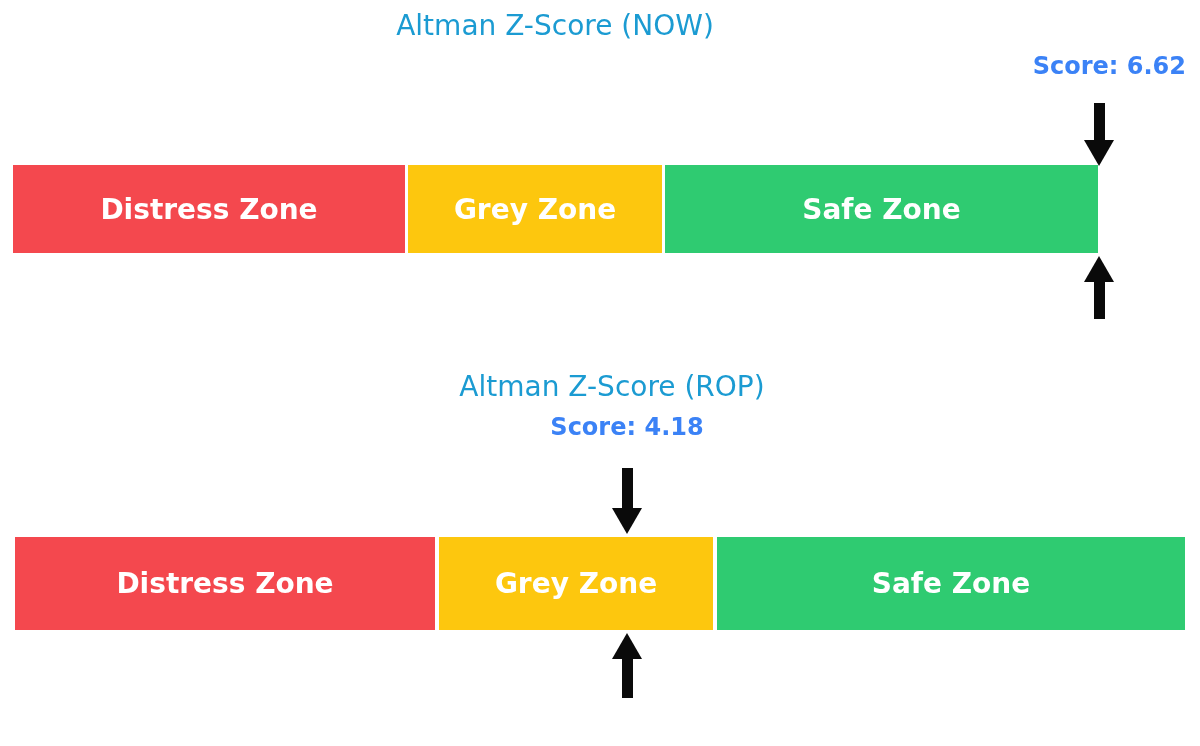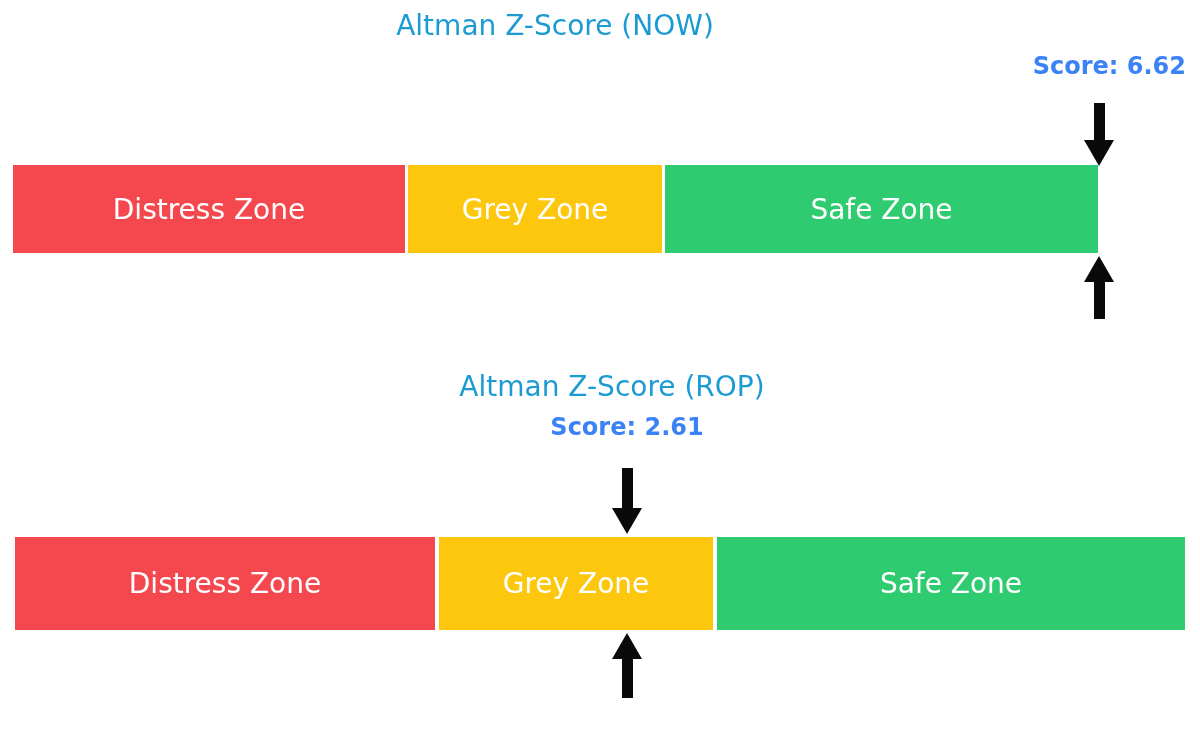--- a/index.html
+++ b/index.html
@@ -40,21 +40,21 @@
 
   
   .zone {
     position: absolute;
     display: flex;
     align-items: center;
     justify-content: center;
   }
   .zone span {
     font-size: 28px;
-    font-weight: 400;
+    font-weight: 700;
     color: #ffffff;
     white-space: nowrap;
   }
   .bar-now .zone { top: 165px; height: 88px; }
   .bar-rop .zone { top: 537px; height: 93px; }
 
   .now-distress { left: 13px;  width: 392px; background: #f4484e; }
   .now-grey     { left: 408px; width: 254px; background: #fdc70e; }
   .now-safe     { left: 665px; width: 433px; background: #2fcb71; }
 
@@ -121,21 +121,21 @@
     </div>
   </div>
 
   <div class="arrow arrow-now-up">
     <div class="head-up"></div>
     <div class="stem"></div>
   </div>
 
   <div class="chart-title title-rop">Altman Z-Score (ROP)</div>
 
-  <div class="score-label score-rop">Score: 2.61</div>
+  <div class="score-label score-rop">Score: 4.18</div>
 
   <div class="arrow arrow-rop-down">
     <div class="stem"></div>
     <div class="head-down"></div>
   </div>
 
   <div class="bar-rop">
     <div class="zone rop-distress">
       <span>Distress Zone</span>
     </div>

